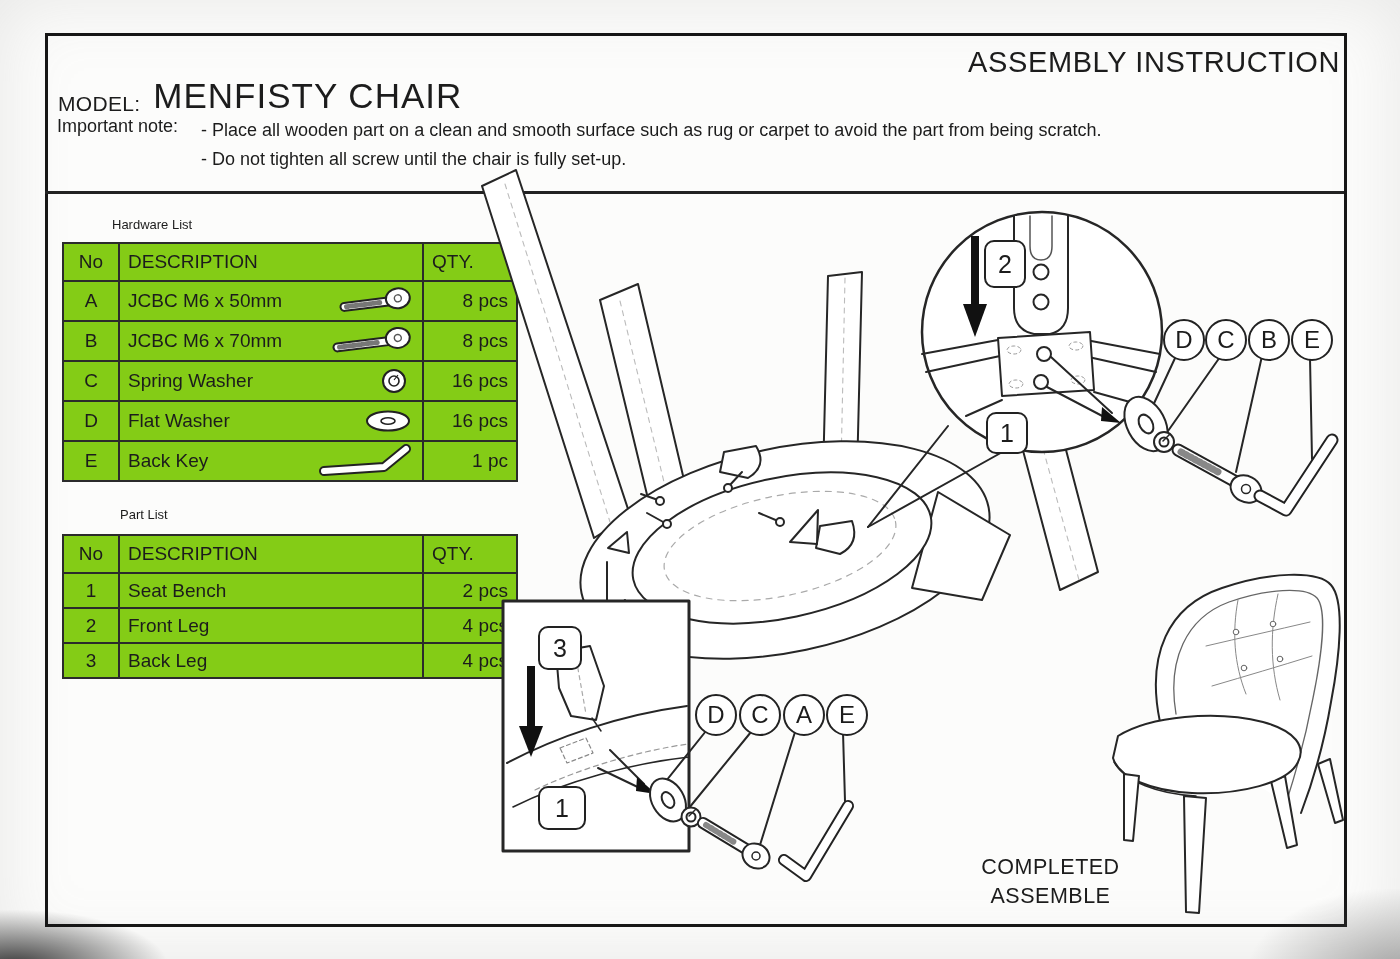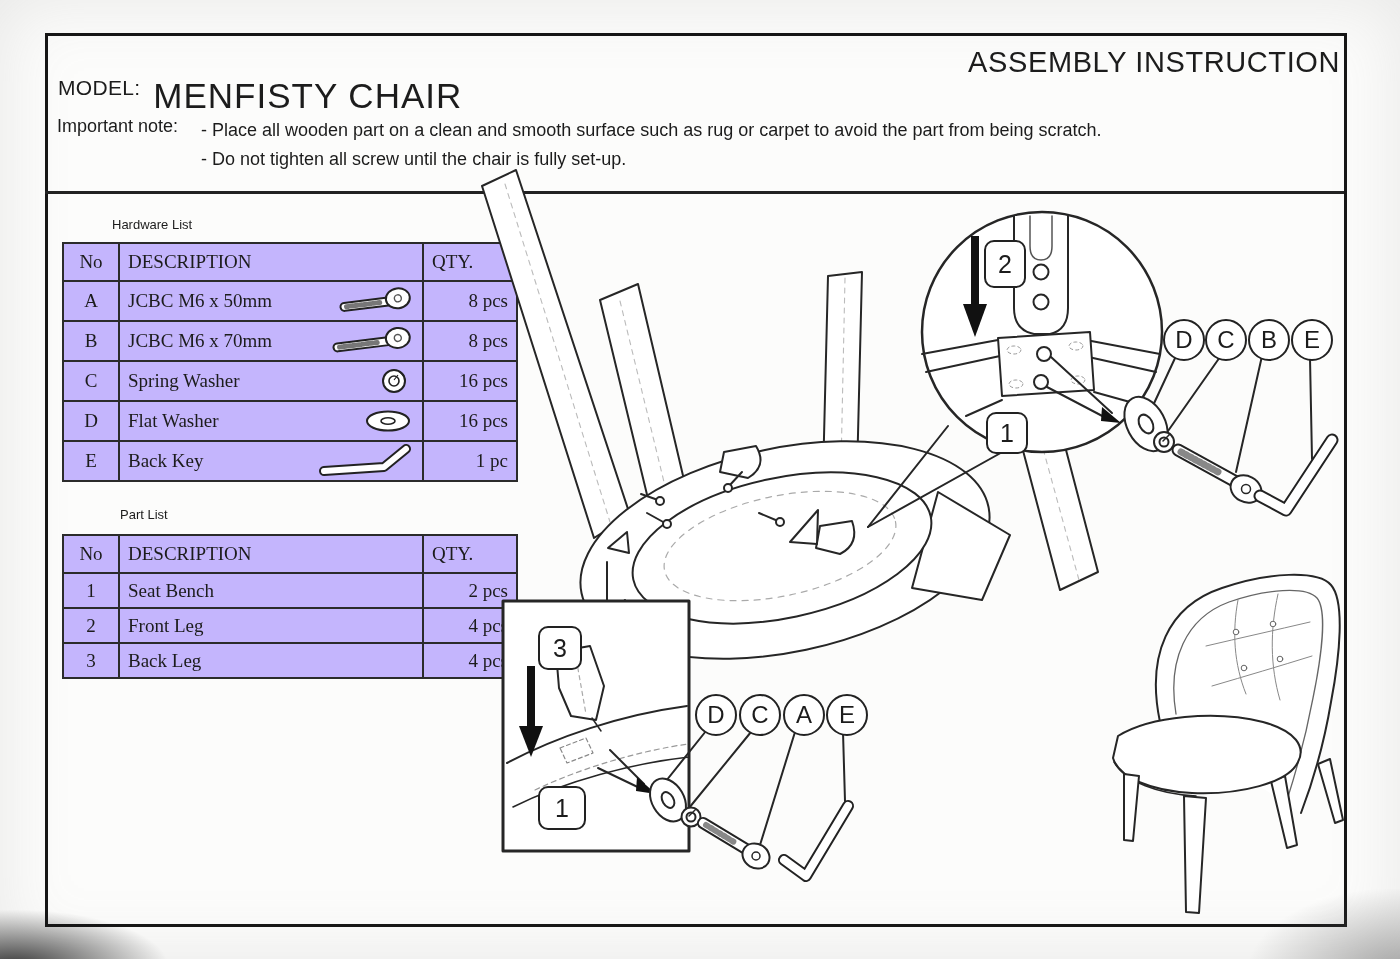--- a/index.html
+++ b/index.html
@@ -5,27 +5,27 @@
   html,body{margin:0;padding:0;background:#888;}
   .page{
     position:relative;width:1400px;height:959px;margin:0 auto;
     background:#fcfcfb;overflow:hidden;
     font-family:"Liberation Sans","DejaVu Sans",sans-serif;color:#1c1c1c;
     box-shadow:inset 0 0 70px rgba(140,140,140,.18);
   }
   .frame{position:absolute;left:45px;top:33px;width:1296px;height:888px;border:3px solid #161616;pointer-events:none;}
   .divider{position:absolute;left:45px;top:191px;width:1299px;height:2.5px;background:#222;}
   .assembly-title{position:absolute;top:46px;right:60px;font-size:29px;letter-spacing:.6px;}
-  .model-row{position:absolute;left:58px;top:76px;display:flex;align-items:flex-start;gap:13px;}
+  .model-row{position:absolute;left:58px;top:76px;display:flex;align-items:flex-end;gap:13px;}
   .model-label{font-size:21px;letter-spacing:.3px;}
   .model-name{font-size:35px;letter-spacing:1px;}
   .note-label{position:absolute;left:57px;top:116px;font-size:18px;}
   .notes{position:absolute;left:201px;top:116px;font-size:18px;line-height:28.5px;}
   .sec-title{position:absolute;font-size:13px;}
-  table.hw{position:absolute;border-collapse:collapse;background:#c4b5fd;font-family:Liberation Serif, serif;}
+  table.hw{position:absolute;border-collapse:collapse;background:#84cc16;}
   table.hw td,table.hw th{border:2px solid #2b2b2b;font-size:19px;font-weight:400;padding:0 8px;}
   table.hw th{text-align:left;}
   .col-no{width:38px;text-align:center!important;}
   .col-desc{width:286px;position:relative;}
   .col-qty{width:76px;text-align:right;}
   .hw-row{height:40px;}
   .pl-row{height:35px;}
   .hd-row{height:38px;}
   .desc-cell{display:flex;align-items:center;justify-content:space-between;gap:12px;}
   .circle-label{
@@ -339,16 +339,20 @@
   <div class="circle-label" style="left:1163px;top:319px;">D</div>
   <div class="circle-label" style="left:1205px;top:319px;">C</div>
   <div class="circle-label" style="left:1248px;top:319px;">B</div>
   <div class="circle-label" style="left:1291px;top:319px;">E</div>
 
   <div class="circle-label" style="left:695px;top:694px;">D</div>
   <div class="circle-label" style="left:739px;top:694px;">C</div>
   <div class="circle-label" style="left:783px;top:694px;">A</div>
   <div class="circle-label" style="left:826px;top:694px;">E</div>
 
+  <div class="completed">
+    <div>COMPLETED</div>
+    <div>ASSEMBLE</div>
+  </div>
 
   <div class="shadow-bl"></div>
   <div class="shadow-br"></div>
 </div>
 
 </body></html>

